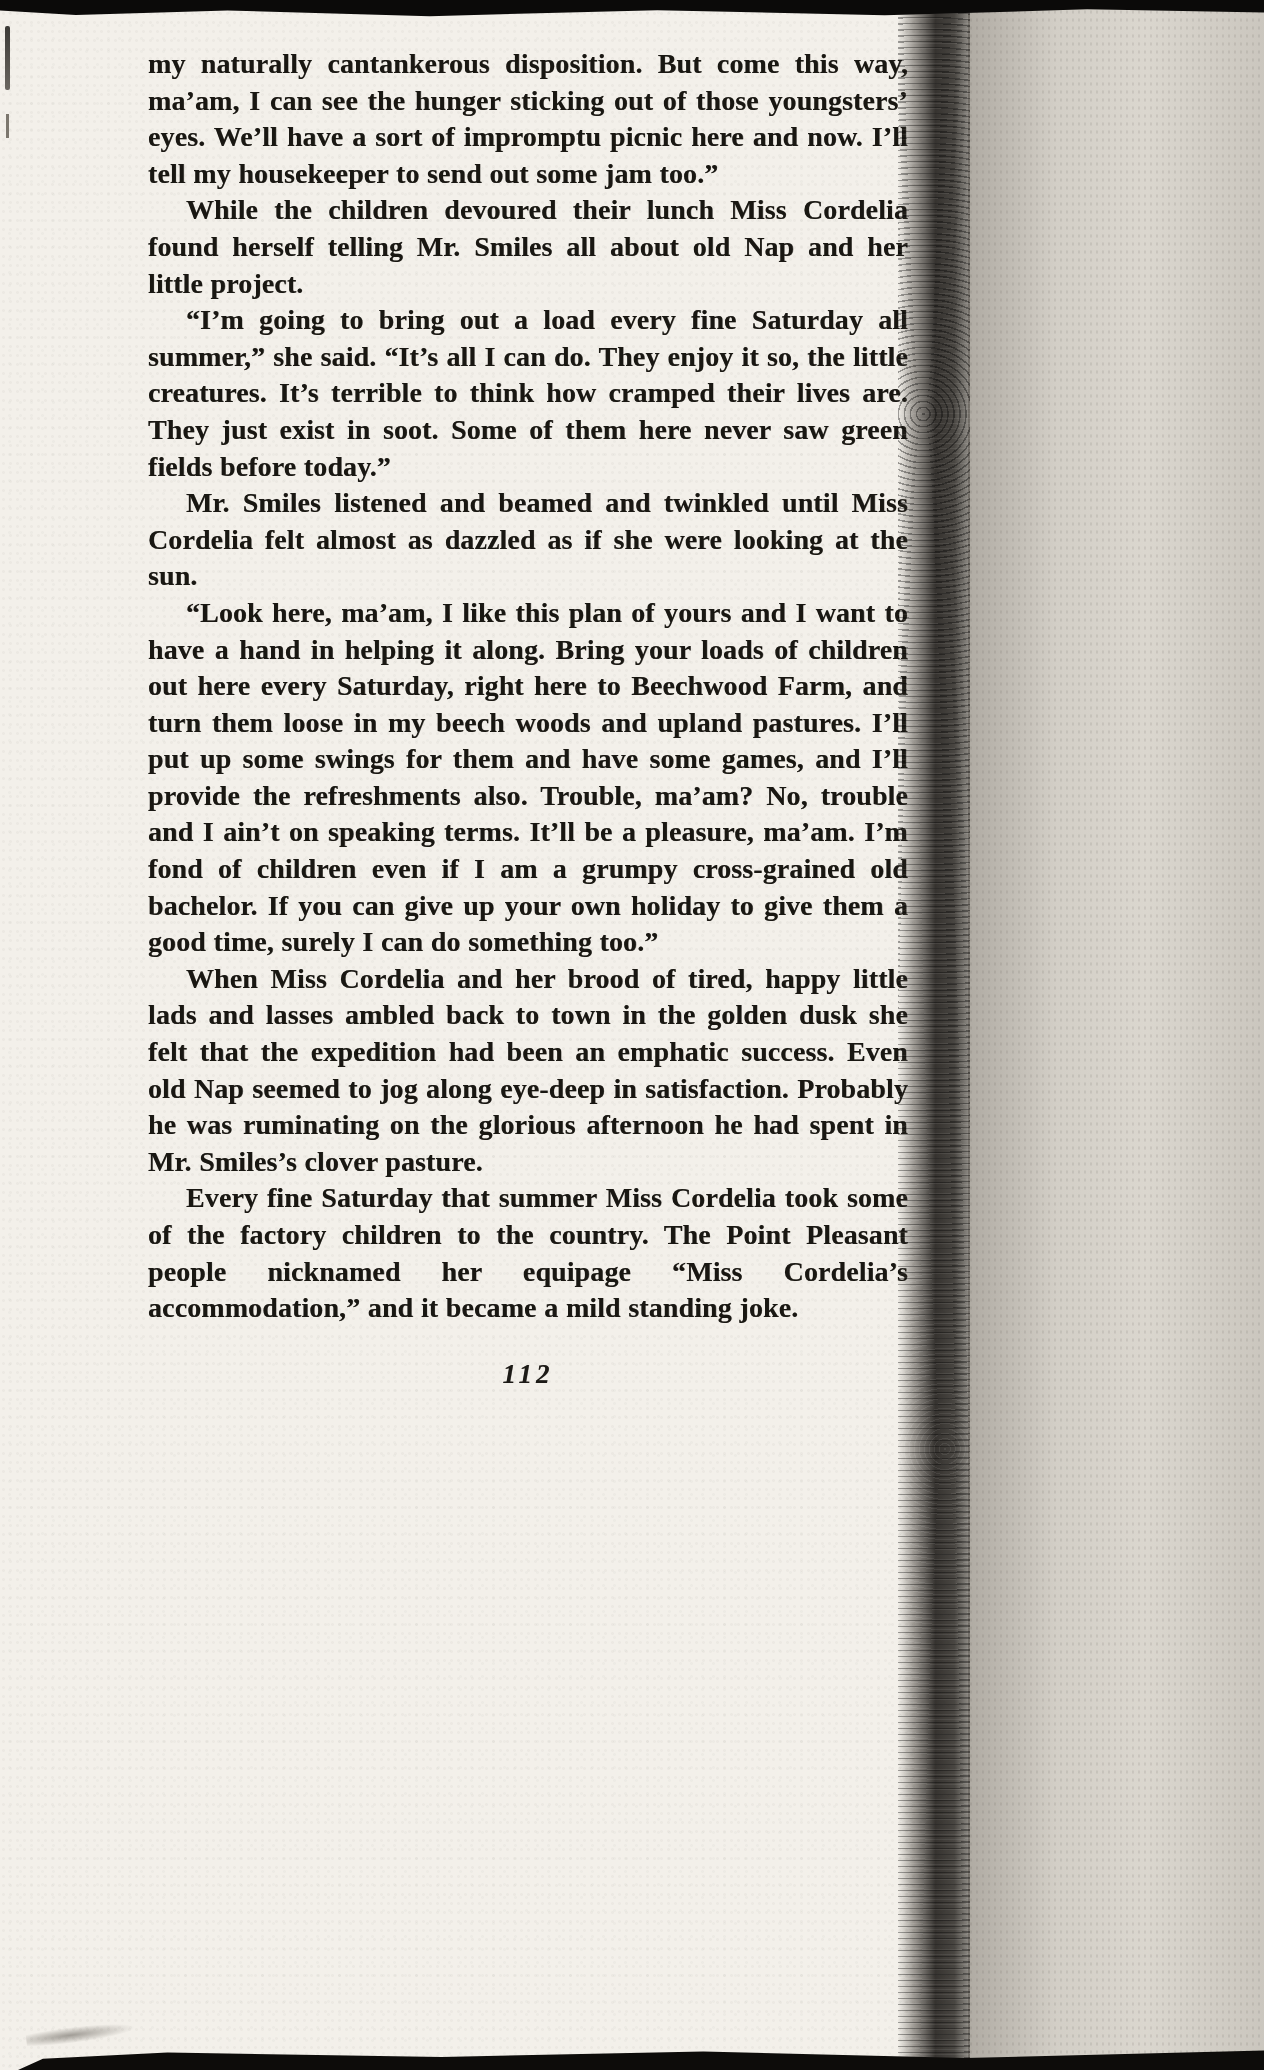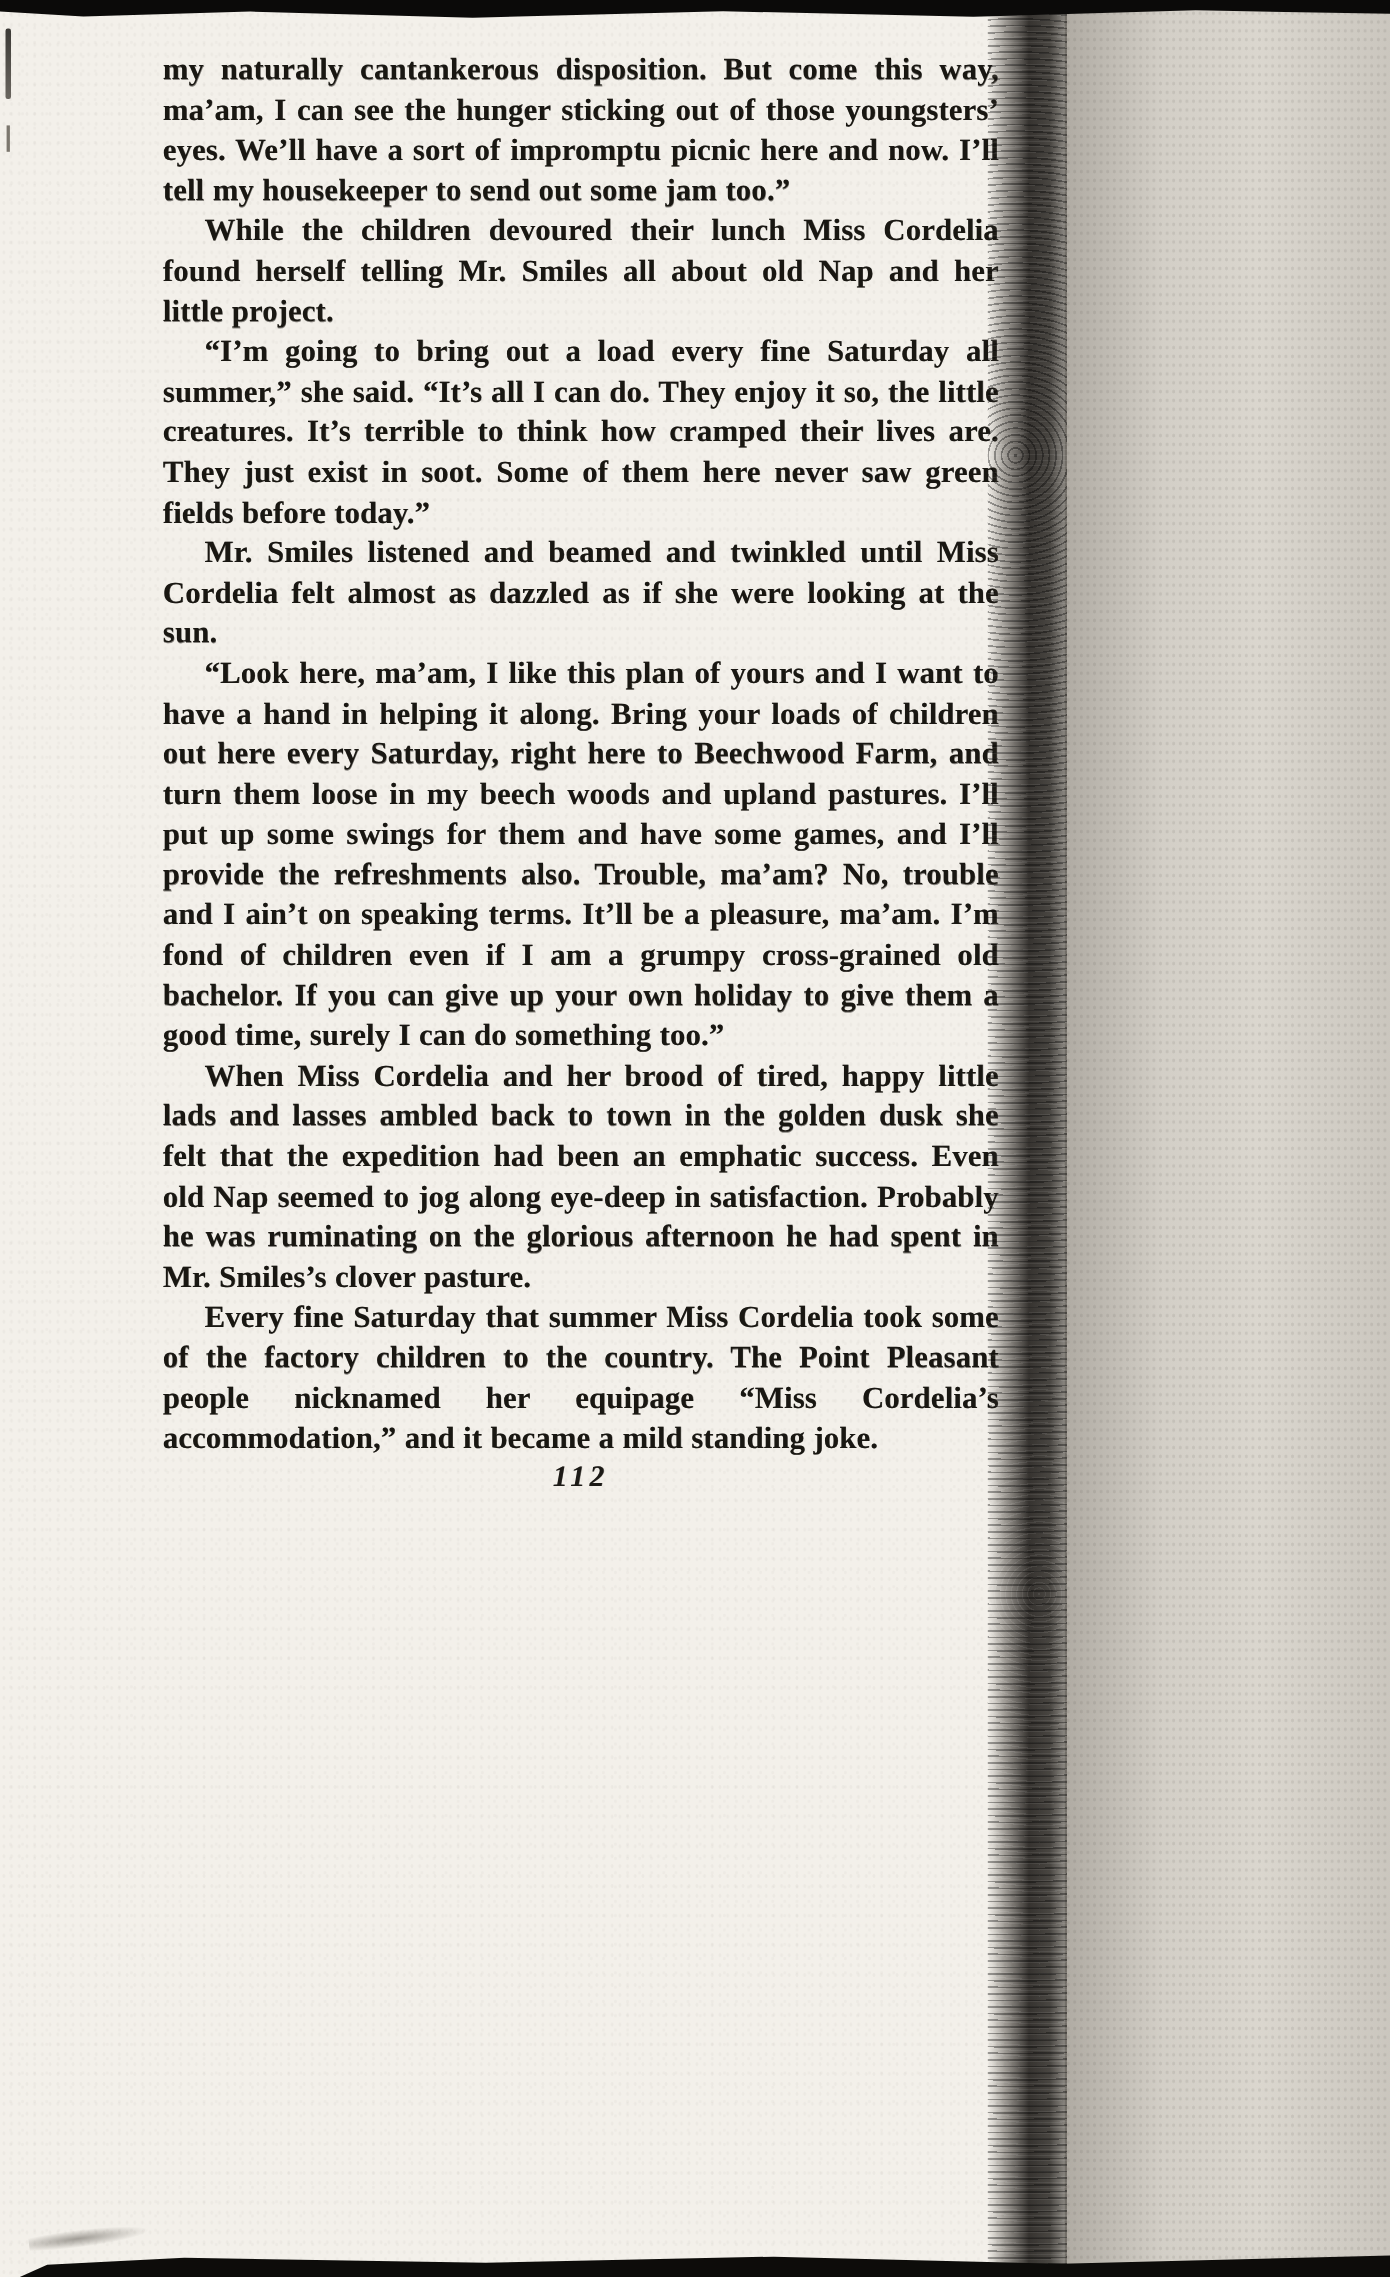--- a/index.html
+++ b/index.html
@@ -124,20 +124,21 @@
     line-height: 36.6px;
     font-weight: 700;
     color: #191712;
     letter-spacing: 0.1px;
     word-spacing: 0.5px;
     text-shadow: 0.3px 0.3px 0.4px rgba(25,22,18,0.5);
   }
   .para.indent { text-indent: 38px; }
 
   .page-number {
+    margin-top: 32px;
     text-align: center;
     font-style: italic;
     font-weight: 700;
     font-size: 27px;
     letter-spacing: 4px;
     color: #1c1a16;
     text-shadow: 0.3px 0.3px 0.4px rgba(25,22,18,0.5);
   }
 </style>
 </head>

